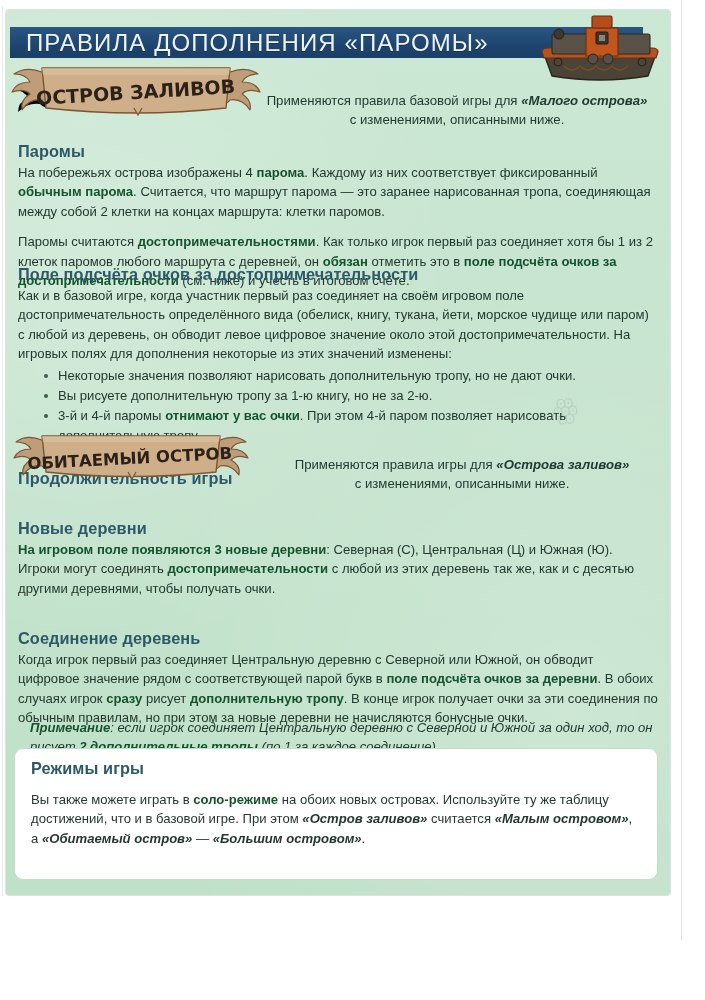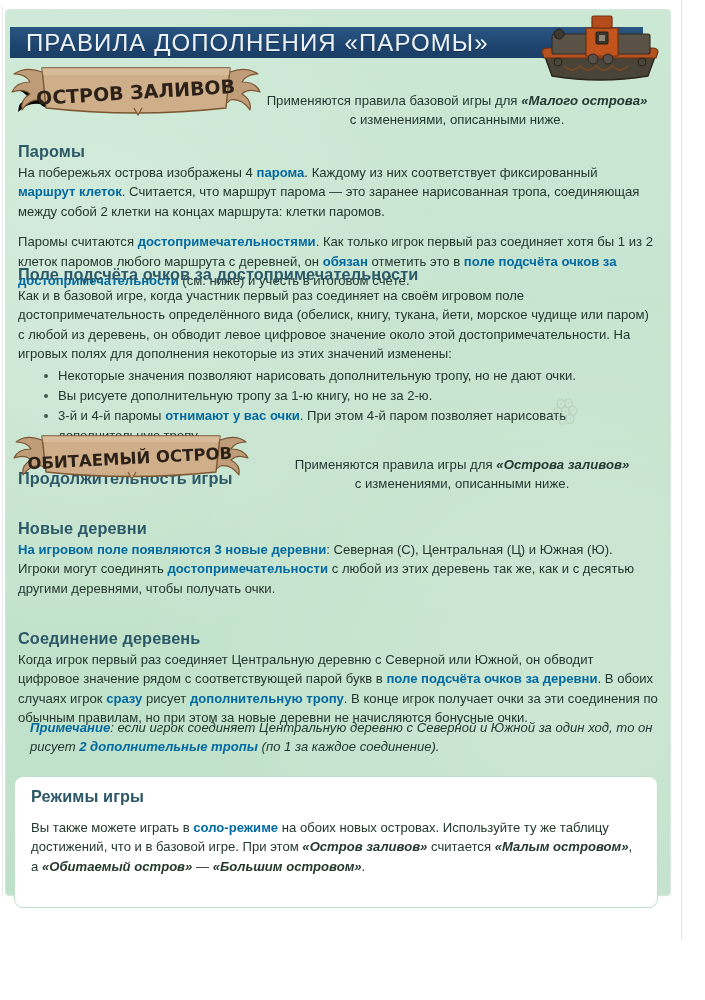--- a/index.html
+++ b/index.html
@@ -119,21 +119,21 @@
   h2.sec {
     margin: 0 0 1px 0;
     font-size: 16.3px;
     line-height: 21px;
     font-weight: 700;
     color: #2c5868;
     letter-spacing: .1px;
   }
   p.body { margin: 0 0 0 0; }
   p.gap  { margin-top: 11px; }
-  b { font-weight: 700; color: #0369a1; }
+  b { font-weight: 700; color: #14532d; }
   .bi { font-style: italic; font-weight: 700; }
 
   ul.bullets {
     margin: 2px 0 0 0;
     padding: 0 0 0 26px;
     list-style: none;
   }
   ul.bullets li {
     position: relative;
     margin: 0 0 1px 0;
@@ -161,21 +161,21 @@
     color: #213a31;
     font-size: 13.1px;
     line-height: 19.4px;
     margin-left: 12px;
   }
   .note b { font-style: italic; }
 
   
   .modes-card {
     position: absolute;
-    left: 14px; top: 776px;
+    left: 14px; top: 748px;
     width: 644px; height: 132px;
     background: #ffffff;
     border: 1.5px solid #bde0c6;
     border-radius: 9px;
     box-sizing: border-box;
     z-index: 4;
   }
   .modes-inner {
     position: absolute;
     left: 16px; top: 9px;
@@ -251,21 +251,21 @@
   </svg>
 
   <div class="intro intro-1">
     <span>Применяются правила базовой игры для </span><em>«Малого острова»</em><br>
     <span>с изменениями, описанными ниже.</span>
   </div>
 
   <div class="col b-paromy">
     <h2 class="sec">Паромы</h2>
     <p class="body">
-      <span>На побережьях острова изображены 4 </span><b>парома</b><span>. Каждому из них соответствует фиксированный </span><b>маршрут клеток</b><span>. Считается, что маршрут парома — это заранее нарисованная тропа, соединяющая между собой 2 клетки на концах маршрута: клетки паромов.</span>
+      <span>На побережьях острова изображены 4 </span><b>парома</b><span>. Каждому из них соответствует фиксированный </span><b>обычным парома</b><span>. Считается, что маршрут парома — это заранее нарисованная тропа, соединяющая между собой 2 клетки на концах маршрута: клетки паромов.</span>
     </p>
     <p class="body gap">
       <span>Паромы считаются </span><b>достопримечательностями</b><span>. Как только игрок первый раз соединяет хотя бы 1 из 2 клеток паромов любого маршрута с деревней, он </span><b>обязан</b><span> отметить это в </span><b>поле подсчёта очков за достопримечательности</b><span> (см. ниже) и учесть в итоговом счёте.</span>
     </p>
   </div>
 
   <div class="col b-pole">
     <h2 class="sec">Поле подсчёта очков за достопримечательности</h2>
     <p class="body">Как и в базовой игре, когда участник первый раз соединяет на своём игровом поле достопримечательность определённого вида (обелиск, книгу, тукана, йети, морское чудище или паром) с любой из деревень, он обводит левое цифровое значение около этой достопримечательности. На игровых полях для дополнения некоторые из этих значений изменены:</p>
     <ul class="bullets">

